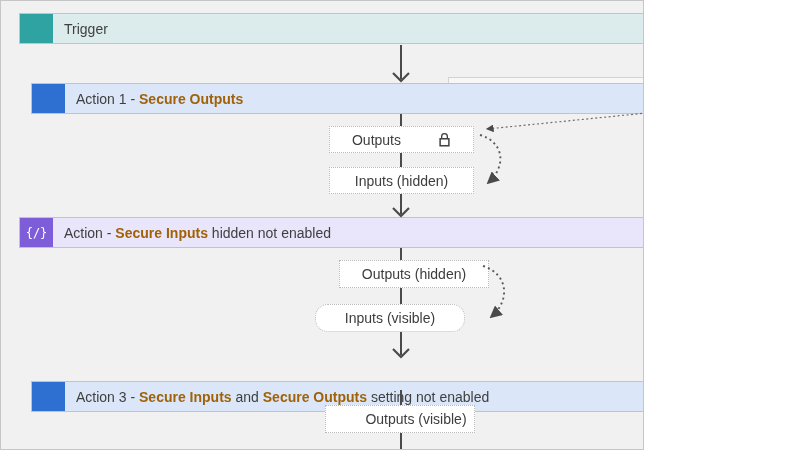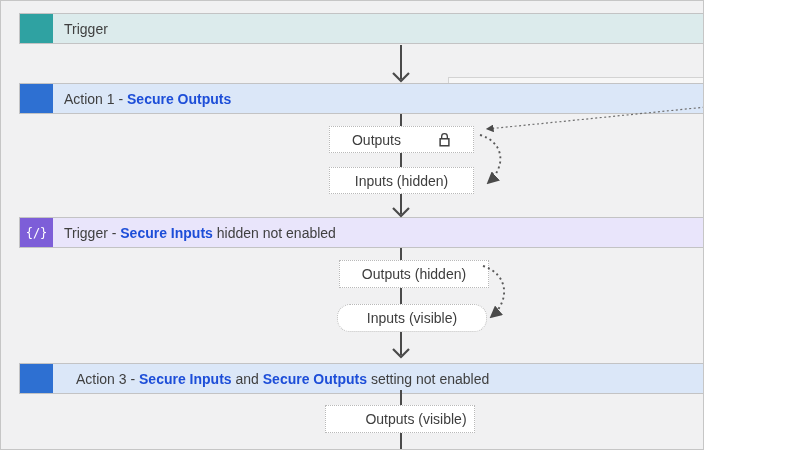--- a/index.html
+++ b/index.html
@@ -1,17 +1,17 @@
 <!DOCTYPE html>
 <html><head>
 <meta charset="utf-8">
 <style>
   html,body{margin:0;padding:0;background:#fff;}
   .canvas{
-    position:relative;width:704px;height:450px;overflow:hidden;
+    position:relative;width:644px;height:450px;overflow:hidden;
     box-sizing:border-box;border:1px solid #c6c6c6;background:#f1f1f2;
     font-family:"Liberation Sans",sans-serif;
   }
   
   .tooltip-card{
     position:absolute;left:447px;top:76px;width:340px;height:36px;
     background:#f7f7f7;border:1px solid #d3d3d3;box-sizing:border-box;z-index:0;
   }
   .bar{
     position:absolute;left:18px;width:766px;height:31px;box-sizing:border-box;
@@ -19,33 +19,33 @@
   }
   .bar .chip{
     width:33px;flex:0 0 33px;display:flex;align-items:center;justify-content:center;
     color:#fff;font-family:"DejaVu Sans Mono",monospace;font-size:12px;
   }
   .bar .label{
     flex:1;display:flex;align-items:center;padding-left:11px;
     font-size:14px;color:#3f3f3f;white-space:pre;
   }
   .seg{white-space:pre;}
-  .seg.b{font-weight:bold;color:#1d4ed8;}
+  .seg.b{font-weight:bold;color:#a16207;}
   .seg.i{}
   .bar .right{display:flex;align-items:center;gap:16px;padding-right:12px;}
   .dots{display:flex;gap:4px;align-items:center;cursor:pointer;}
   .dots i{display:block;width:3px;height:3px;background:#2f6bc2;}
   .bar.trigger{top:12px;background:#dcebec;}
   .bar.trigger .chip{background:#2fa2a2;}
-  .bar.action{background:#dbe7f8;}
+  .bar.action{background:#dbe7f8;margin-left:12px;}
   .bar.action .chip{background:#2e70d2;}
   .bar.action1{top:82px;}
   .bar.compose{top:216px;background:#e9e5fb;}
   .bar.compose .chip{background:#7d5ed8;}
-  .bar.action3{top:362px;gap:12px;}
+  .bar.action3{top:380px;}
   .dbox{
     position:absolute;box-sizing:border-box;background:#fff;border:1px dotted #b9b9b9;
     display:flex;align-items:center;justify-content:center;gap:6px;
     font-size:14px;color:#3d3d3d;z-index:1;
   }
   .overlay{position:absolute;left:0;top:0;width:800px;height:450px;z-index:2;pointer-events:none;}
 </style>
 </head>
 <body>
 
@@ -83,21 +83,21 @@
           <i></i>
         </div>
     </div>
   </div>
 
   <div class="bar compose">
     <div class="chip">
         <span>{/}</span>
       </div>
     <div class="label">
-      <span class="seg">Trigger - </span><span class="seg b">Secure Inputs</span><span class="seg"> hidden </span><span class="seg i">not enabled</span>
+      <span class="seg">Action - </span><span class="seg b">Secure Inputs</span><span class="seg"> hidden </span><span class="seg i">not enabled</span>
     </div>
     <div class="right">
       <div class="dots">
           <i></i>
           <i></i>
           <i></i>
         </div>
     </div>
   </div>
 
@@ -121,21 +121,21 @@
       <path d="M4.5,8 V5.2 A3.5,3.5 0 0 1 11.5,5.2 V8" fill="none" stroke="#3d3d3d" stroke-width="1.6"></path>
       <rect x="2.6" y="8" width="10.8" height="8.6" fill="none" stroke="#3d3d3d" stroke-width="1.8"></rect>
     </svg>
   </div>
   <div class="dbox" style="left:328px;top:166px;width:145px;height:27px;">
     <span>Inputs (hidden)</span>
   </div>
   <div class="dbox" style="left:326px;top:259px;width:150px;height:28px;margin-left:12px;">
     <span>Outputs (hidden)</span>
   </div>
-  <div class="dbox" style="left:336px;top:303px;width:150px;height:28px;border-radius:13px;">
+  <div class="dbox" style="left:314px;top:303px;width:150px;height:28px;border-radius:13px;">
     <span>Inputs (visible)</span>
   </div>
   <div class="dbox" style="left:324px;top:404px;width:150px;height:28px;padding-left:32px;">
     <span>Outputs (visible)</span>
   </div>
 
   <svg class="overlay" viewBox="0 0 800 450">
     <defs>
       <marker id="tri" viewBox="0 0 10 10" refX="8.5" refY="5" markerWidth="6.5" markerHeight="6.5" orient="auto-start-reverse">
         <path d="M0,0 L10,5 L0,10 z" fill="#4a4a4a"></path>

